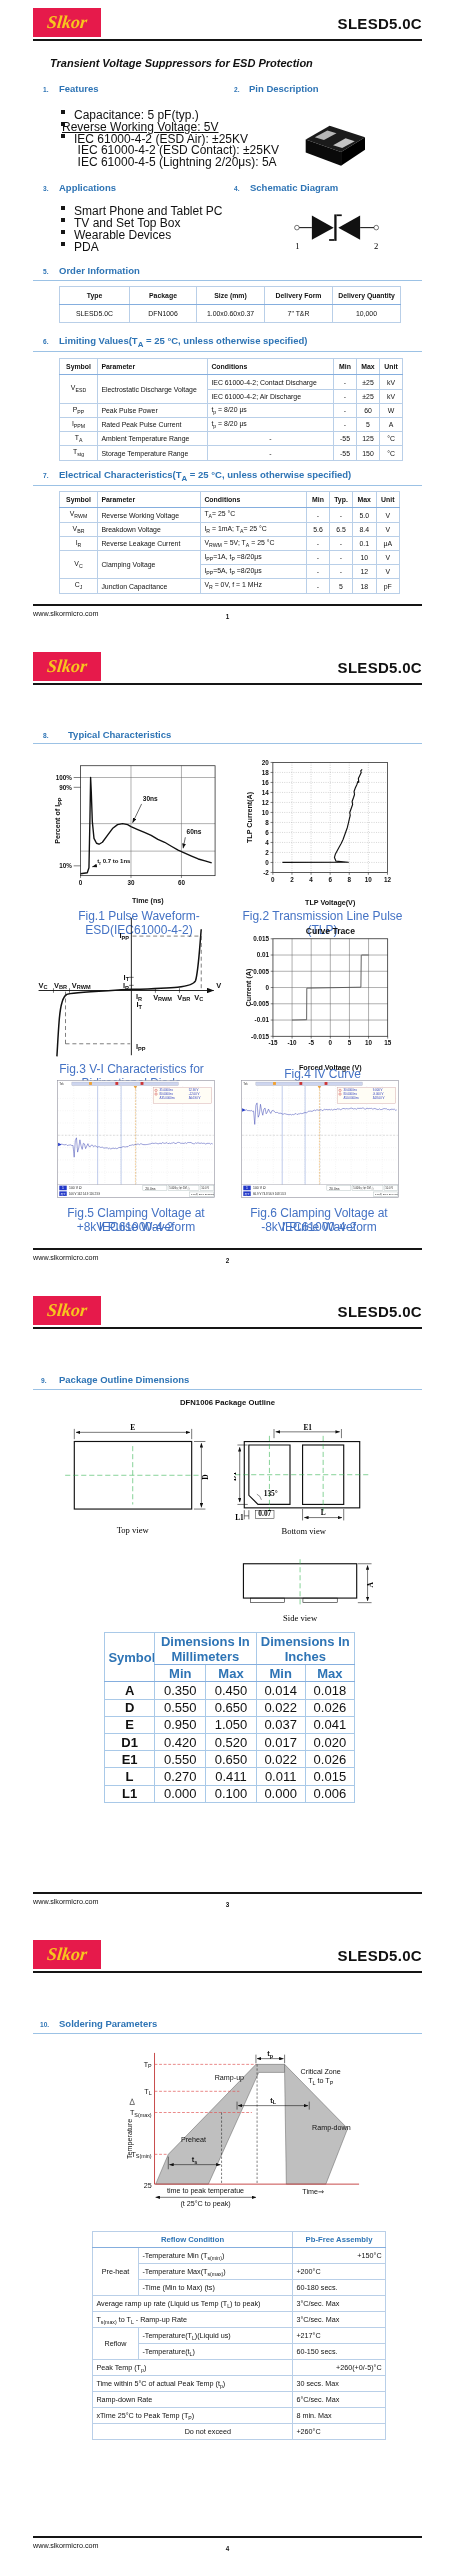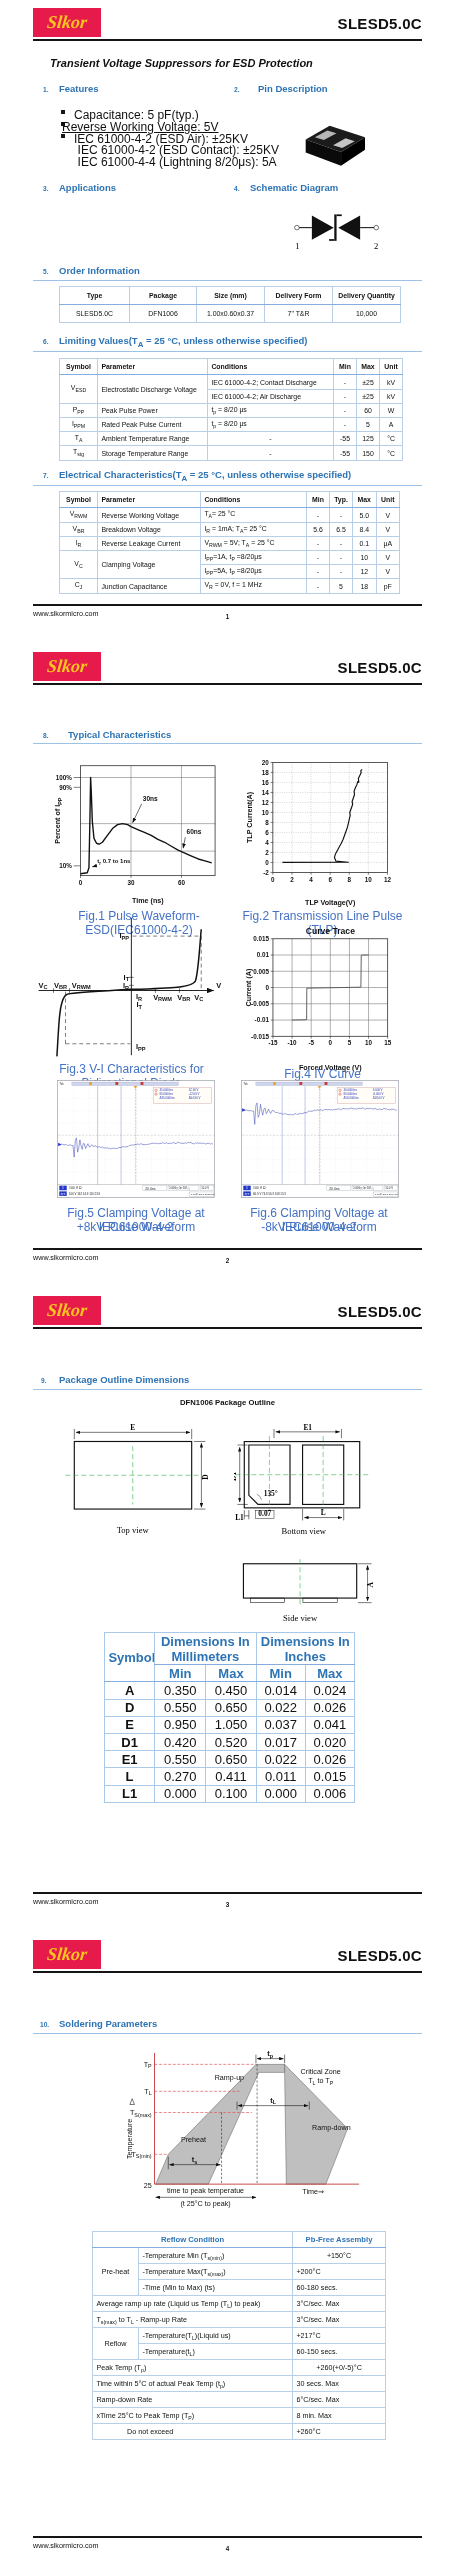--- a/index.html
+++ b/index.html
@@ -75,56 +75,74 @@
         <span>Slkor</span>
       </div>
   <div class="part">SLESD5.0C</div>
   <div class="hline" style="top:39px"></div>
 
   <div class="doctitle">Transient Voltage Suppressors for ESD Protection</div>
 
   <div class="secnum" style="left:43px;top:86px">1.</div>
   <div class="sectitle" style="left:59px;top:83px">Features</div>
   <div class="secnum" style="left:234px;top:86px">2.</div>
-  <div class="sectitle" style="left:258px;top:83px">Pin Description</div>
+  <div class="sectitle" style="left:249px;top:83px">Pin Description</div>
 
   <div class="abs" id="features-list" style="left:61px;top:108px;width:172px;height:63px">
         <div class="lrow" style="top: 0px;">
           <span class="blt"></span>
           <span class="ltxt" style="left: 13px;">Capacitance: 5 pF(typ.)</span>
         </div>
         <div class="lrow" style="top: 11.8px;">
           <span class="blt"></span>
           <span class="ltxt" style="left: 1px; text-decoration: underline;">Reverse Working Voltage: 5V</span>
         </div>
         <div class="lrow" style="top: 23.5px;">
           <span class="blt"></span>
           <span class="ltxt" style="left: 13px;">IEC 61000-4-2 (ESD Air): ±25KV</span>
         </div>
         <div class="lrow" style="top: 35px;">
           <span class="ltxt" style="left: 16.6px;">IEC 61000-4-2 (ESD Contact): ±25KV</span>
         </div>
         <div class="lrow" style="top: 47px;">
-          <span class="ltxt" style="left: 16.6px;">IEC 61000-4-4 (Lightning 8/20μs): 5A</span>
+          <span class="ltxt" style="left: 16.6px;">IEC 61000-4-5 (Lightning 2/20μs): 5A</span>
         </div>
       </div>
 
   <svg class="abs" style="left:295px;top:111px" width="75" height="57" viewBox="0 0 130 100">
     <polygon points="18,50 60,26 122,46 80,72" fill="#1b1b1b"></polygon>
     <polygon points="18,50 80,72 80,96 18,73" fill="#0a0a0a"></polygon>
     <polygon points="80,72 122,46 122,68 80,96" fill="#000"></polygon>
     <polygon points="34,46 56,34 72,39 50,51" fill="#b7b7b7"></polygon>
     <polygon points="66,60 88,48 104,53 82,65" fill="#c4c4c4"></polygon>
   </svg>
 
   <div class="secnum" style="left:43px;top:185px">3.</div>
   <div class="sectitle" style="left:59px;top:182px">Applications</div>
   <div class="secnum" style="left:234px;top:185px">4.</div>
   <div class="sectitle" style="left:250px;top:182px">Schematic Diagram</div>
 
+  <div class="abs" id="apps-list" style="left:61px;top:204px;width:172px;height:54px">
+        <div class="lrow" style="top: 0px;">
+          <span class="blt"></span>
+          <span class="ltxt" style="left: 13px;">Smart Phone and Tablet PC</span>
+        </div>
+        <div class="lrow" style="top: 12px;">
+          <span class="blt"></span>
+          <span class="ltxt" style="left: 13px;">TV and Set Top Box</span>
+        </div>
+        <div class="lrow" style="top: 24px;">
+          <span class="blt"></span>
+          <span class="ltxt" style="left: 13px;">Wearable Devices</span>
+        </div>
+        <div class="lrow" style="top: 36px;">
+          <span class="blt"></span>
+          <span class="ltxt" style="left: 13px;">PDA</span>
+        </div>
+      </div>
 
   <svg class="abs" style="left:290px;top:208px" width="92" height="45" viewBox="0 0 160 78">
     <circle cx="12" cy="34" r="4" class="thin"></circle>
     <line x1="16" y1="34" x2="38" y2="34" stroke="#111" stroke-width="1.8"></line>
     <polygon points="38,13 38,55 76,34" fill="#111"></polygon>
     <rect x="77" y="11" width="4" height="46" fill="#111"></rect>
     <rect x="81" y="11" width="9" height="3" fill="#111"></rect>
     <rect x="68" y="54" width="9" height="3" fill="#111"></rect>
     <polygon points="122,13 122,55 84,34" fill="#111"></polygon>
     <line x1="122" y1="34" x2="146" y2="34" stroke="#111" stroke-width="1.8"></line>
@@ -716,21 +734,21 @@
             <th>Min</th>
             <th>Max</th>
           </tr>
         </thead>
         <tbody>
           <tr>
             <td>A</td>
             <td>0.350</td>
             <td>0.450</td>
             <td>0.014</td>
-            <td>0.024</td>
+            <td>0.018</td>
           </tr>
           <tr>
             <td>D</td>
             <td>0.550</td>
             <td>0.650</td>
             <td>0.022</td>
             <td>0.026</td>
           </tr>
           <tr>
             <td>E</td>
@@ -835,21 +853,21 @@
         <thead>
           <tr>
             <th colspan="2">Reflow Condition</th>
             <th>Pb-Free Assembly</th>
           </tr>
         </thead>
         <tbody>
           <tr>
             <td rowspan="3">Pre-heat</td>
             <td colspan="1" style="text-align: left;">-Temperature Min (T<sub>s(min)</sub>)</td>
-            <td style="text-align: center;">+150°C</td>
+            <td style="text-align: right;">+150°C</td>
           </tr>
           <tr>
             <td colspan="1" style="text-align: left;">-Temperature Max(T<sub>s(max)</sub>)</td>
             <td style="text-align: left;">+200°C</td>
           </tr>
           <tr>
             <td colspan="1" style="text-align: left;">-Time (Min to Max) (ts)</td>
             <td style="text-align: left;">60-180 secs.</td>
           </tr>
           <tr>
@@ -864,36 +882,36 @@
             <td rowspan="2">Reflow</td>
             <td colspan="1" style="text-align: left;">-Temperature(T<sub>L</sub>)(Liquid us)</td>
             <td style="text-align: left;">+217°C</td>
           </tr>
           <tr>
             <td colspan="1" style="text-align: left;">-Temperature(t<sub>L</sub>)</td>
             <td style="text-align: left;">60-150 secs.</td>
           </tr>
           <tr>
             <td colspan="2" style="text-align: left;">Peak Temp (T<sub>p</sub>)</td>
-            <td style="text-align: center;">+260(+0/-5)°C</td>
+            <td style="text-align: right;">+260(+0/-5)°C</td>
           </tr>
           <tr>
             <td colspan="2" style="text-align: left;">Time within 5°C of actual Peak Temp (t<sub>p</sub>)</td>
             <td style="text-align: left;">30 secs. Max</td>
           </tr>
           <tr>
             <td colspan="2" style="text-align: left;">Ramp-down Rate</td>
             <td style="text-align: left;">6°C/sec. Max</td>
           </tr>
           <tr>
             <td colspan="2" style="text-align: left;">xTime 25°C to Peak Temp (T<sub>P</sub>)</td>
             <td style="text-align: left;">8 min. Max</td>
           </tr>
           <tr>
-            <td colspan="2" style="text-align: left; padding-left: 34px;">Do not exceed</td>
+            <td colspan="2" style="text-align: center; padding-left: 34px;">Do not exceed</td>
             <td style="text-align: left;">+260°C</td>
           </tr>
         </tbody>
       </table>
 
   <div class="fline"></div>
   <div class="site">www.slkormicro.com</div>
   <div class="pageno">4</div>
 </section>
 

